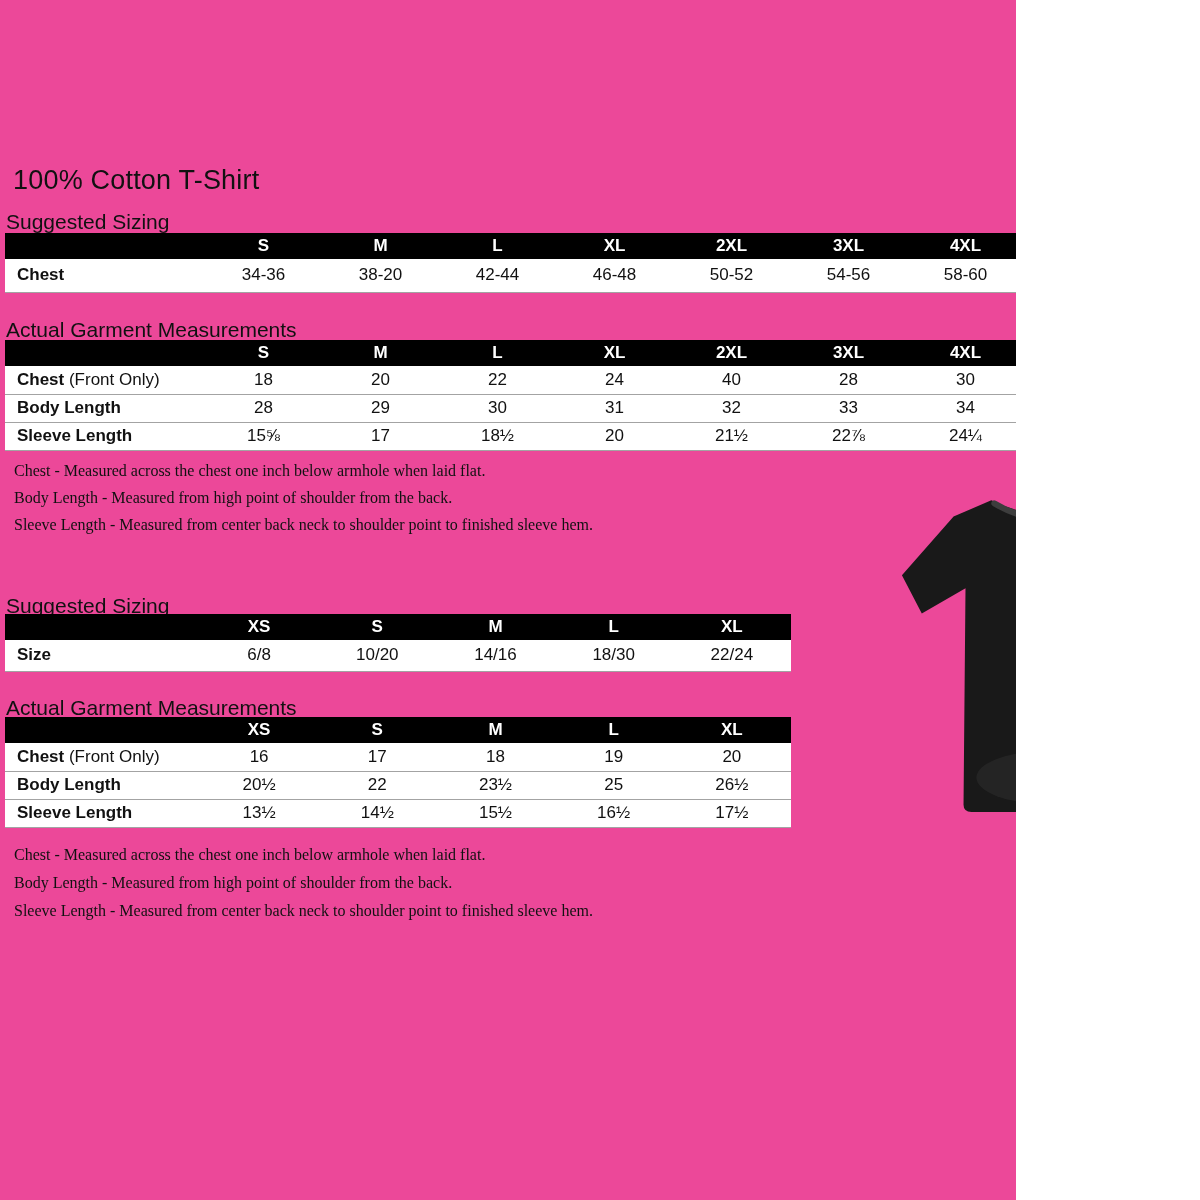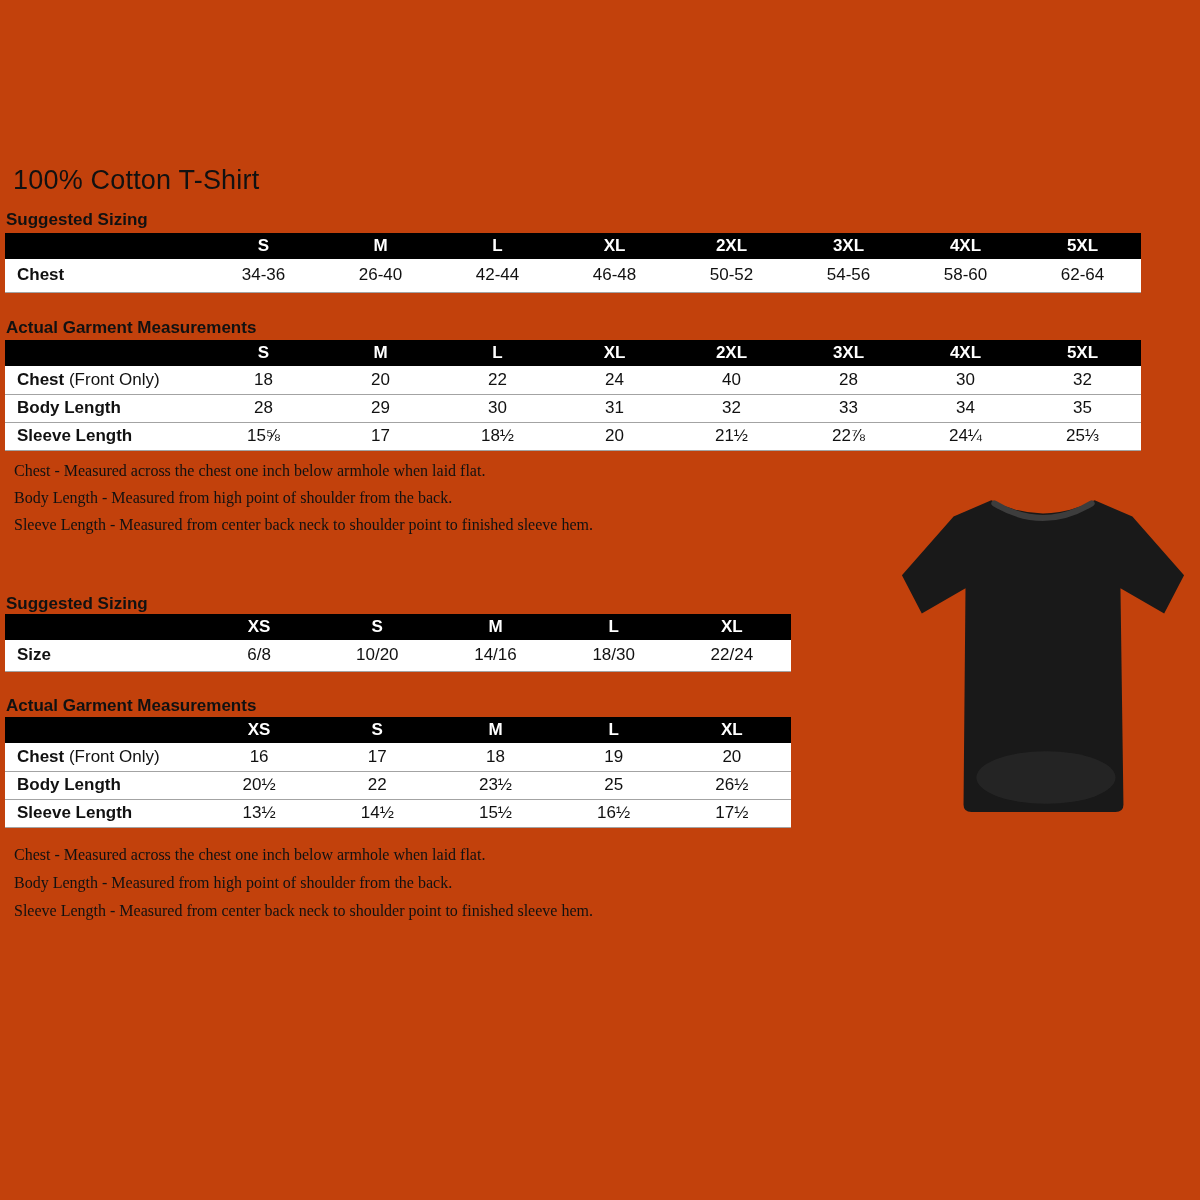--- a/index.html
+++ b/index.html
@@ -2,31 +2,31 @@
 <html><head>
 <meta charset="utf-8">
 <style>
   * { margin:0; padding:0; box-sizing:border-box; }
   html,body { background:#fff; }
   body {
     width:1200px; height:1200px;
     font-family:"Liberation Sans", sans-serif;
     color:#111;
   }
-  .sheet { position:relative; width:1200px; height:1200px; background:#c2410c; overflow:hidden; }
+  .sheet { position:relative; width:1016px; height:1200px; background:#ec4899; overflow:hidden; }
 
   .adult-title { position:absolute; left:13px; top:165px; font-size:27px; font-weight:400; letter-spacing:0.2px; }
   .banner {
     position:absolute; left:345px; top:167px; width:557px; height:38px;
     background:#000; color:#fff; font-weight:700; font-size:29px; letter-spacing:6px;
     display:flex; align-items:center; justify-content:center;
   }
   .youth-title { position:absolute; left:4px; top:551px; font-size:25px; font-weight:700; }
 
-  .sec-label { position:absolute; left:6px; font-size:17px; font-weight:700; }
+  .sec-label { position:absolute; left:6px; font-size:21px; font-weight:400; }
 
   table { position:absolute; left:5px; border-collapse:collapse; table-layout:fixed; background:#fff; }
   .t-adult { width:1136px; }
   .t-youth { width:786px; }
   th {
     background:#000; color:#fff; font-size:17px; font-weight:700;
     text-align:center; height:26px; padding:0; border:0;
   }
   td {
     font-size:17px; text-align:center; padding:0;
@@ -75,21 +75,21 @@
         <th>2XL</th>
         <th>3XL</th>
         <th>4XL</th>
         <th>5XL</th>
       </tr>
     </thead>
     <tbody>
       <tr>
         <td class="rl"><span class="b">Chest</span></td>
         <td>34-36</td>
-        <td>26-40</td>
+        <td>38-20</td>
         <td>42-44</td>
         <td>46-48</td>
         <td>50-52</td>
         <td>54-56</td>
         <td>58-60</td>
         <td>62-64</td>
       </tr>
     </tbody>
   </table>
 

